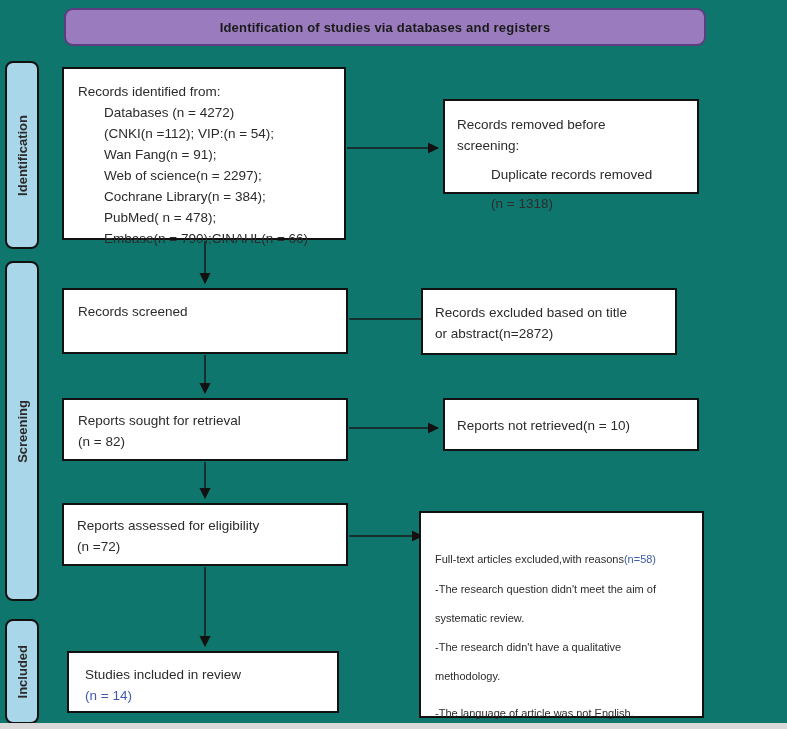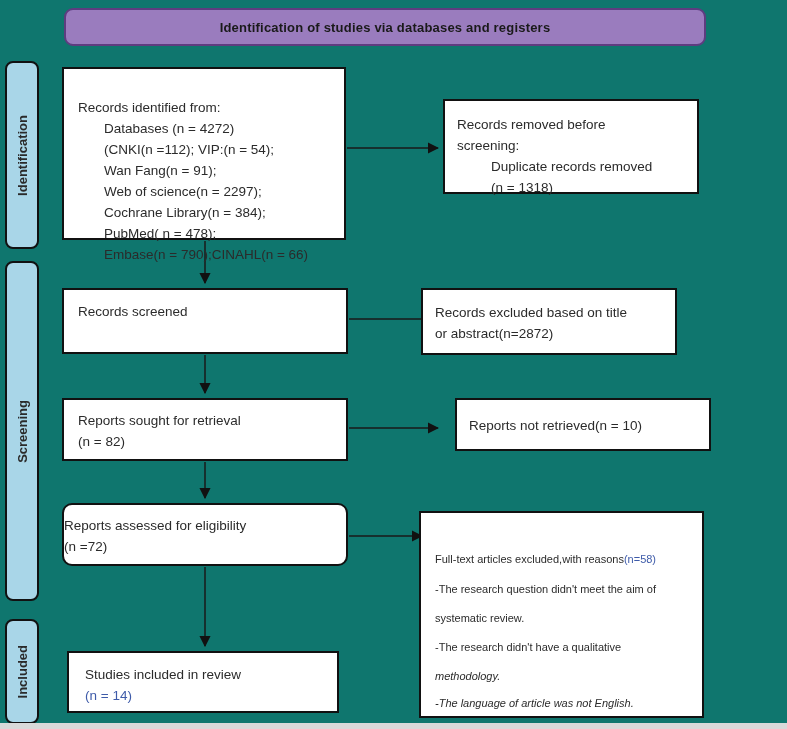--- a/index.html
+++ b/index.html
@@ -64,38 +64,38 @@
 
   .fbox {
     position: absolute;
     background: #ffffff;
     border: 2.5px solid #111111;
     color: #2b2b2b;
     font-size: 13.5px;
     line-height: 21px;
   }
 
-  .box-records-identified { left: 62px;  top: 67px;  width: 284px; height: 173px; padding: 28px 8px 0 14px; }
+  .box-records-identified { left: 62px;  top: 67px;  width: 284px; height: 173px; padding: 12px 8px 0 14px; }
   .box-records-removed    { left: 443px; top: 99px;  width: 256px; height: 95px;  padding: 13px 8px 0 12px; }
   .box-records-screened   { left: 62px;  top: 288px; width: 286px; height: 66px;  padding: 11px 8px 0 14px; }
   .box-records-excluded   { left: 421px; top: 288px; width: 256px; height: 67px;  padding: 12px 8px 8px 12px; }
   .box-reports-sought     { left: 62px;  top: 398px; width: 286px; height: 63px;  padding: 10px 8px 0 14px; }
-  .box-reports-not-retrieved { left: 443px; top: 398px; width: 256px; height: 53px; padding: 15px 8px 0 12px; margin-left: 12px; }
-  .box-reports-assessed   { left: 62px;  top: 503px; width: 286px; height: 63px;  padding: 10px 8px 0 0; border-radius: 10px; }
+  .box-reports-not-retrieved { left: 443px; top: 398px; width: 256px; height: 53px; padding: 15px 8px 0 12px; }
+  .box-reports-assessed   { left: 62px;  top: 503px; width: 286px; height: 63px;  padding: 10px 8px 0 13px; }
   .box-fulltext-excluded  { left: 419px; top: 511px; width: 285px; height: 207px; padding: 36px 8px 0 14px; font-size: 11px; }
   .box-studies-included   { left: 67px;  top: 651px; width: 272px; height: 62px;  padding: 11px 8px 0 16px; }
 
   .indent { padding-left: 26px; }
-  .indent2 { padding-left: 34px; }
+  .indent2 { padding-left: 34px; margin-top: 8px; }
   .it { }
   .n-accent { color: #3e5ba9; }
 
   .ft-title { margin-bottom: 9px; }
   .ft-line  { margin-bottom: 8px; line-height: 21px; }
-  .ft-line-tight { margin-bottom: 6px; line-height: 21px; font-style: italic; }
+  .ft-line-tight { margin-bottom: 16px; line-height: 21px; }
 
   .bottom-strip {
     position: absolute;
     left: 0; bottom: 0;
     width: 787px; height: 6px;
     background: #d9d9d9;
   }
 </style>
 </head>
 <body>

